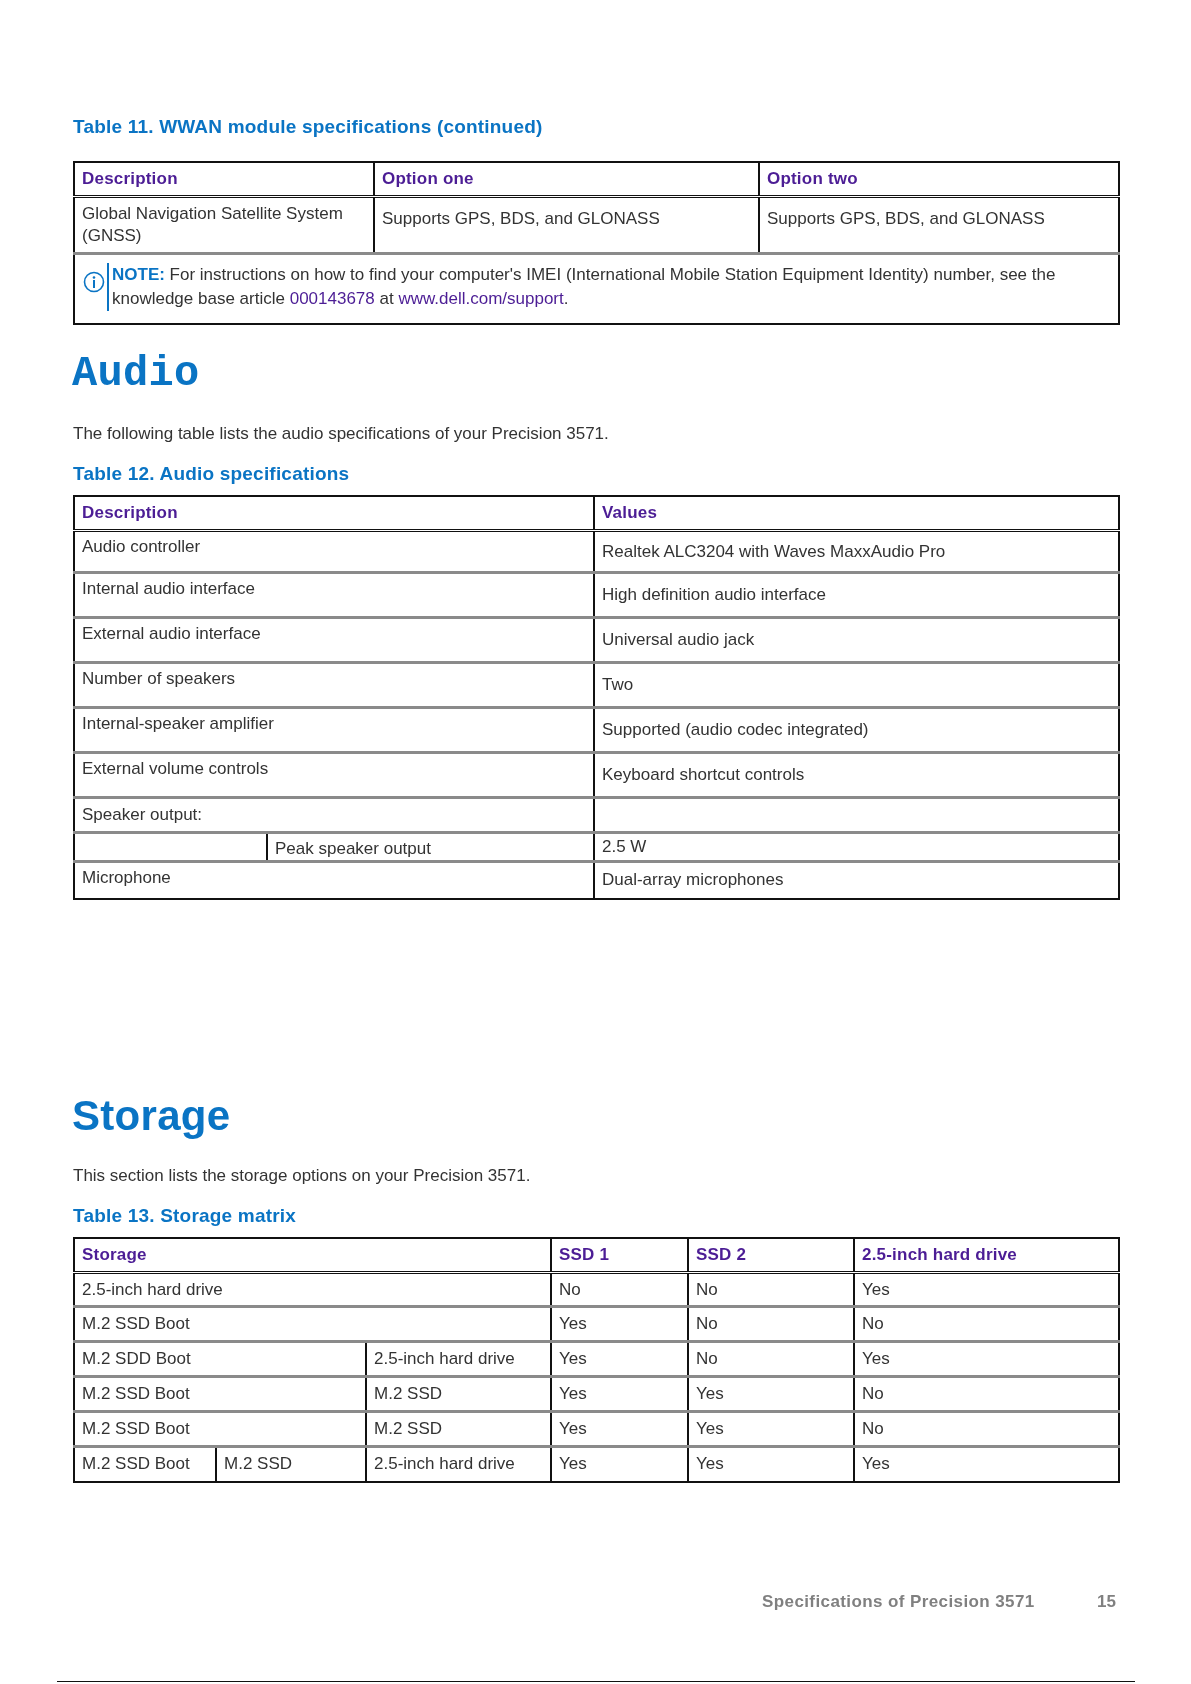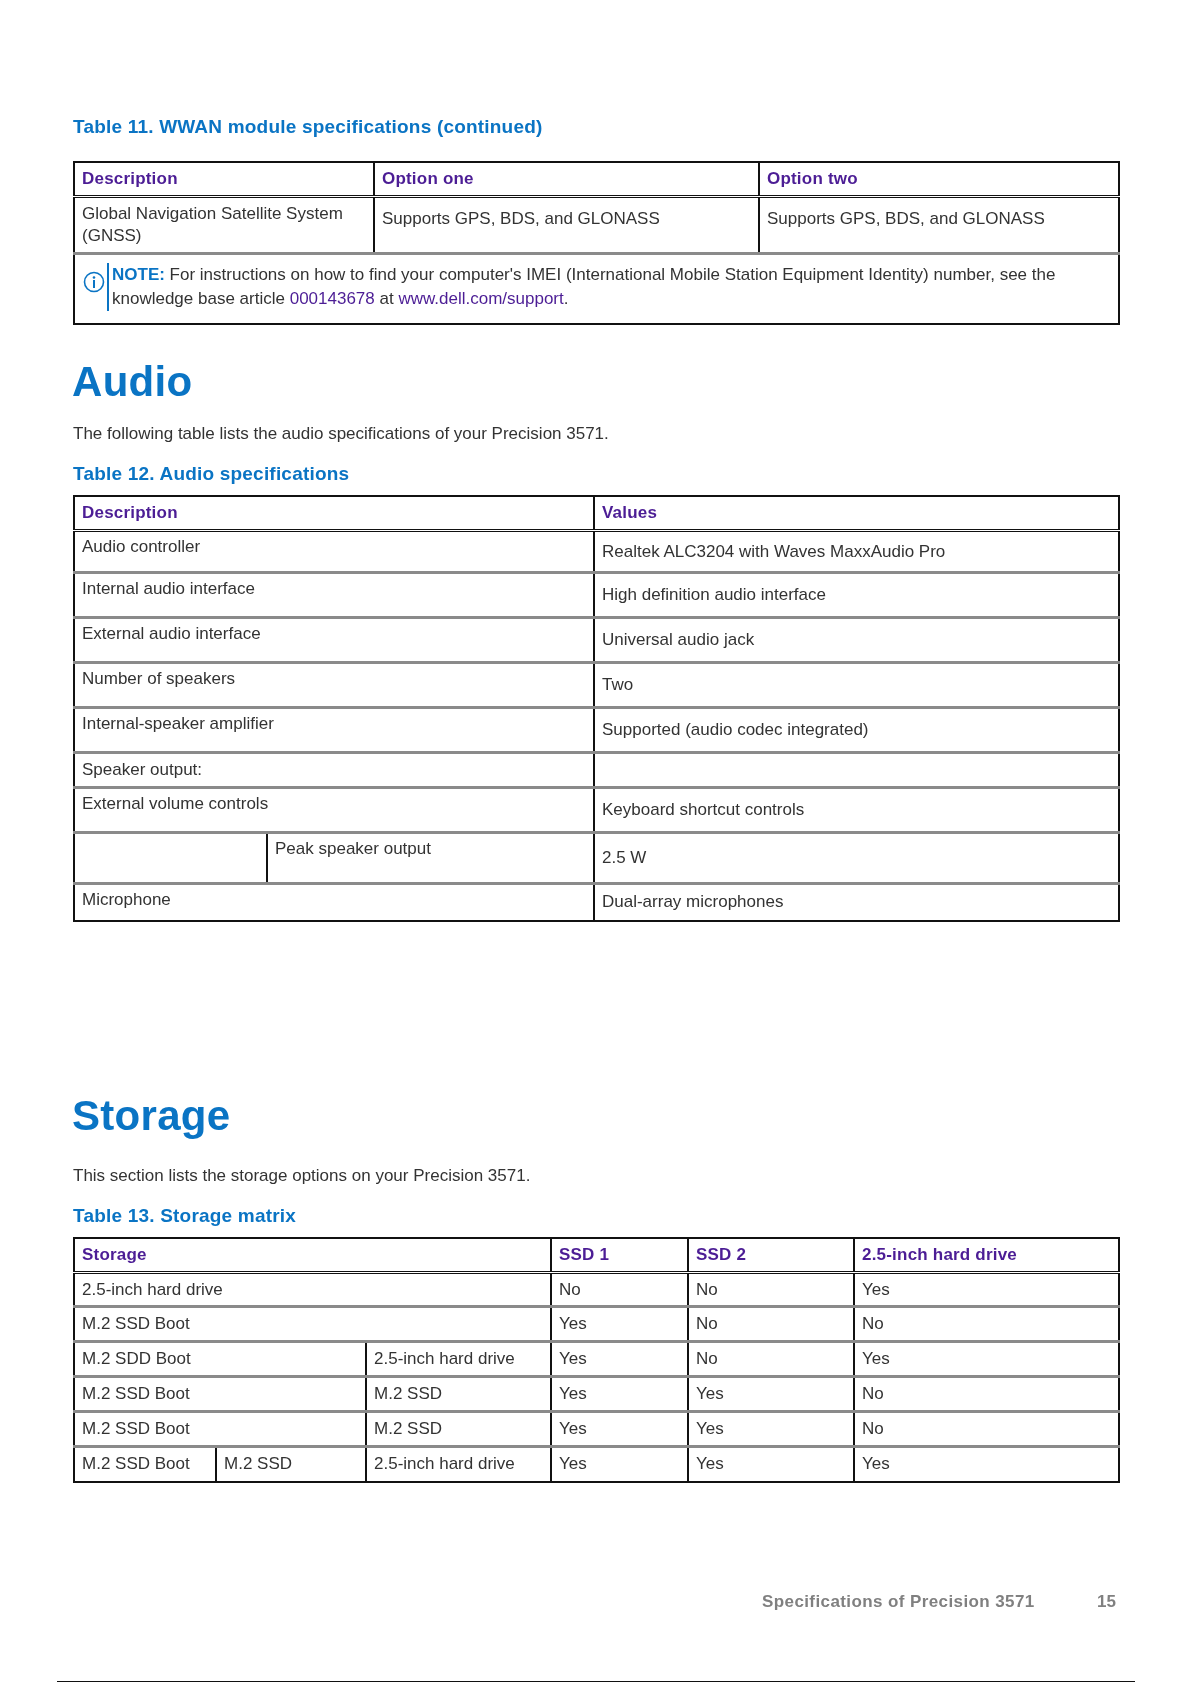--- a/index.html
+++ b/index.html
@@ -59,21 +59,21 @@
           <rect x="10" y="9" width="2" height="8" fill="#0a74c4"></rect>
         </svg>
         <div class="note-bar"></div>
         <div class="note-text"><span class="note-label">NOTE:</span><span> For instructions on how to find your computer's IMEI (International Mobile Station Equipment Identity) number, see the knowledge base article </span><span class="link">000143678</span><span> at </span><span class="link">www.dell.com/support</span><span>.</span></div>
       </div>
     </td>
   </tr>
 </tbody>
   </table>
 
-<div class="h1" style="top:358px;">Audio</div>
+<div class="h1" style="top:350px;font-family:Liberation Mono, monospace;">Audio</div>
 <div class="intro" style="top:424px;">The following table lists the audio specifications of your Precision 3571.</div>
 <div class="caption" style="top:463px;">Table 12. Audio specifications</div>
 
 <table class="outer" style="left:73px; top:495px; width:1045px;">
   <colgroup>
       <col style="width:193px">
       <col style="width:327px">
       <col style="width:525px">
     </colgroup>
   <tbody>
@@ -94,29 +94,29 @@
     <td class="vline" style="vertical-align:middle;">Universal audio jack</td>
   </tr>
   <tr class="hline" style="height:45px;">
     <td colspan="2" class="pt">Number of speakers</td>
     <td class="vline" style="vertical-align:middle;">Two</td>
   </tr>
   <tr class="hline" style="height:45px;">
     <td colspan="2" class="pt">Internal-speaker amplifier</td>
     <td class="vline" style="vertical-align:middle;">Supported (audio codec integrated)</td>
   </tr>
+  <tr class="hline" style="height:45px;">
+    <td colspan="2" class="pt">External volume controls</td>
+    <td class="vline" style="vertical-align:middle;">Keyboard shortcut controls</td>
+  </tr>
   <tr class="hline" style="height:35px;">
     <td colspan="2" style="vertical-align:middle;">Speaker output:</td>
     <td class="vline"></td>
   </tr>
-  <tr class="hline" style="height:45px;">
-    <td colspan="2" class="pt">External volume controls</td>
-    <td class="vline" style="vertical-align:middle;">Keyboard shortcut controls</td>
-  </tr>
-  <tr class="hline" style="height:51px;">
+  <tr class="hline" style="height:29px;">
     <td></td>
     <td class="vline pt">Peak speaker output</td>
     <td class="vline" style="vertical-align:middle;">2.5 W</td>
   </tr>
   <tr class="hline" style="height:37px;">
     <td colspan="2" class="pt">Microphone</td>
     <td class="vline" style="vertical-align:middle;">Dual-array microphones</td>
   </tr>
 </tbody>
   </table>

